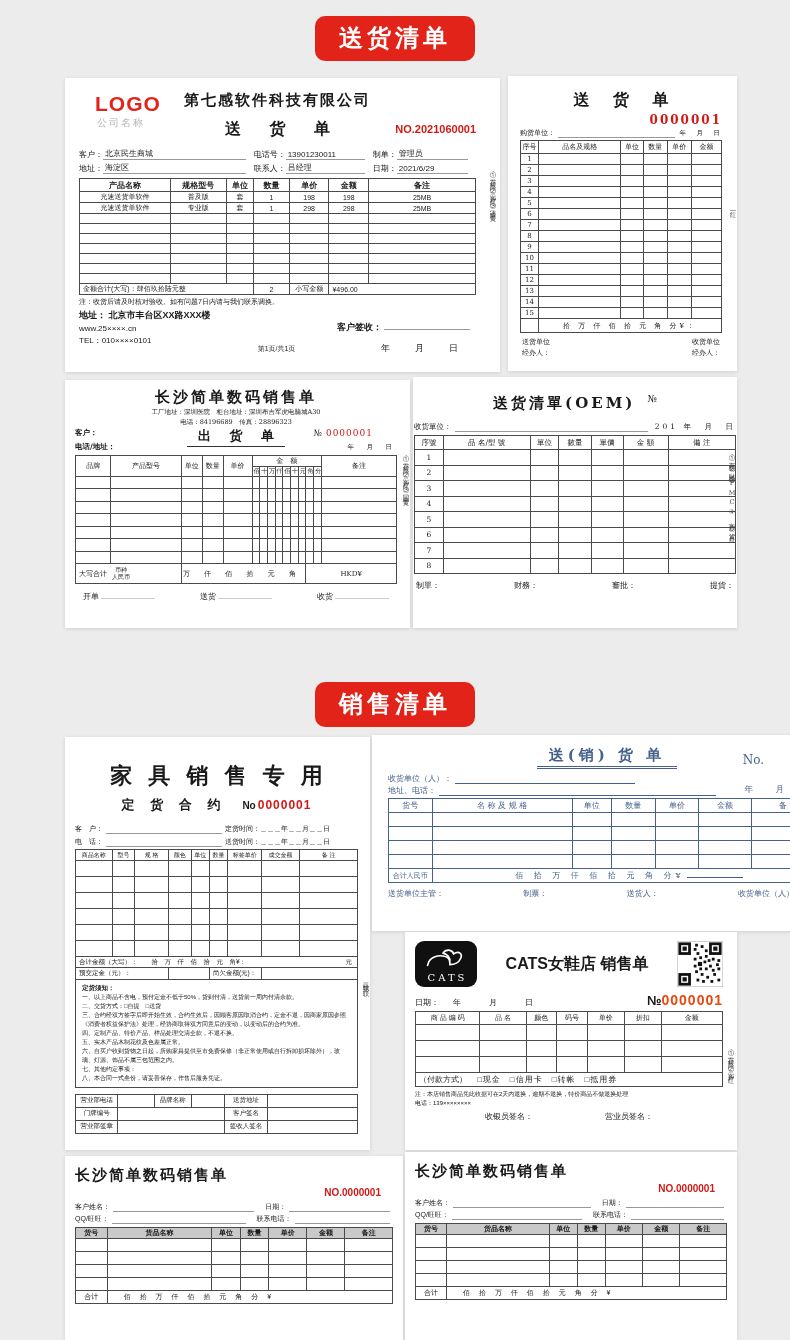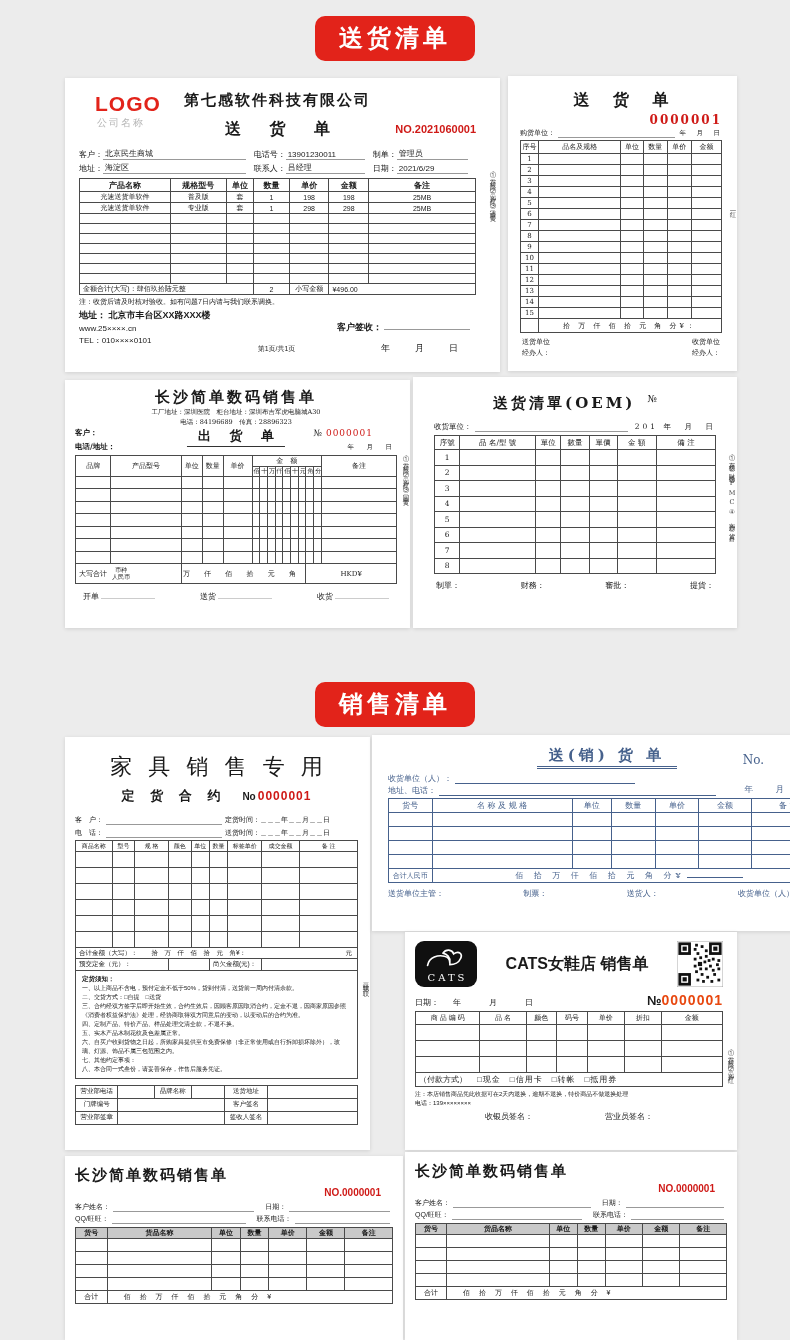--- a/index.html
+++ b/index.html
@@ -67,33 +67,33 @@
 .f3t th{font-size:7px;height:11px}
 .f3t thead tr:nth-child(2) th{height:8px;font-size:6px}
 .f3t td{height:12.5px;font-size:7px}
 .f3t .trow td{height:20px;font-size:7px}
 .stack{display:inline-flex;flex-direction:column;font-size:6px;line-height:1.15;vertical-align:middle;margin-left:5px;text-align:center}
 .f3w{letter-spacing:1px;word-spacing:10px}
 .f3-foot{display:flex;justify-content:space-between;font-size:8px;margin-top:7px;padding:0 8px}
 .f3-foot .sline{width:54px;border-bottom-color:#ccc}
 .f3-side{right:1px;top:70px}
 
-#card4{left:413px;top:377px;width:324px;height:251px;padding:12px 21px 8px;font-family:"DejaVu Serif",serif}
+#card4{left:413px;top:377px;width:324px;height:251px;padding:12px 1px 8px;font-family:"DejaVu Serif",serif}
 .f4-title{text-align:center;font-size:15px;font-weight:bold;letter-spacing:3px;margin-top:4px}
 .f4-no{font-size:10px;font-weight:normal;vertical-align:6px;margin-left:12px;letter-spacing:0}
 .f4-recv{display:flex;align-items:flex-end;font-size:7.5px;margin-top:9px}
 .f4-date{letter-spacing:3px;margin-left:4px;font-size:7.5px}
 .f4t{margin-top:3px}
 .f4t th{height:14px;font-size:7.5px}
 .f4t td{height:15.5px;font-size:7.5px}
 .f4-foot{display:flex;justify-content:space-between;font-size:8px;margin-top:6px;padding:0 2px}
 .f4-side{right:2px;top:72px}
 
 #card5{left:65px;top:737px;width:305px;height:413px;padding:8px 12px 6px 10px}
-.f5-title{text-align:center;font-size:22px;font-weight:400;letter-spacing:5px;text-indent:5px;margin-top:7px}
+.f5-title{text-align:center;font-size:22px;font-weight:700;letter-spacing:5px;text-indent:5px;margin-top:16px}
 .f5-sub{display:flex;justify-content:center;align-items:baseline;gap:16px;margin-top:5px}
 .f5-subt{font-size:13px;font-weight:bold;letter-spacing:6px}
 .f5-no{font-size:10px;font-weight:bold}
 .f5-no b{color:var(--number-red);font-size:12px;letter-spacing:1px;margin-left:2px}
 .f5-meta{font-size:7px;margin-top:7px}
 .f5-mrow{display:flex;align-items:flex-end;height:13px}
 .f5-mrow .rt{width:47%;white-space:nowrap}
 .f5t{margin-top:2px}
 .f5t th{height:11px;font-size:6px}
 .f5t td{height:16px;font-size:6px}

